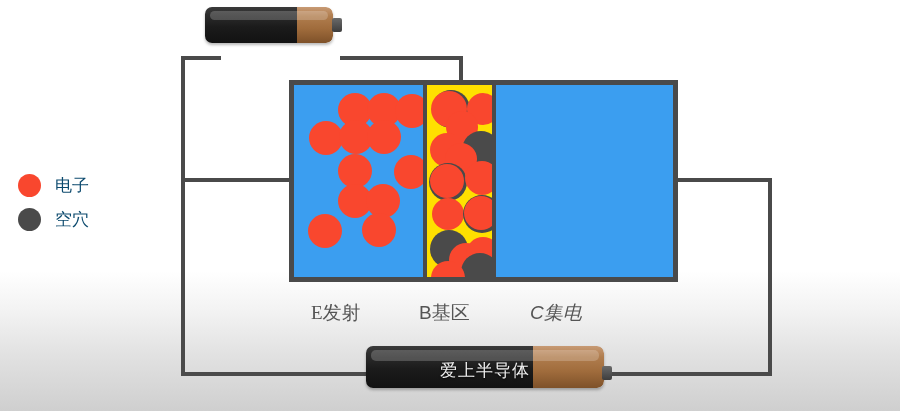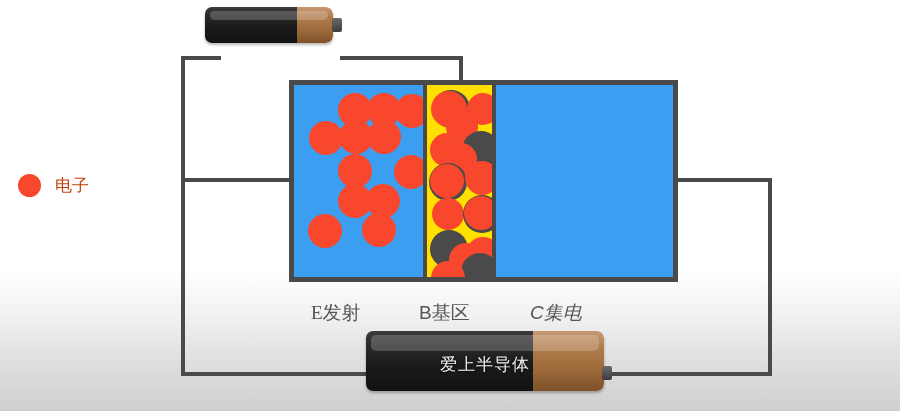--- a/index.html
+++ b/index.html
@@ -47,21 +47,21 @@
 
   
   .reg-label{position:absolute;font-size:19px;color:#555;white-space:nowrap;}
 
   
   #legend{position:absolute;left:18px;top:168px;}
   .leg-row{display:flex;align-items:center;height:34px;}
   .leg-dot{width:23px;height:23px;border-radius:50%;margin-right:14px;flex:0 0 auto;}
   .leg-dot.e{background:#f9472e;}
   .leg-dot.h{background:#4a4a4a;}
-  .leg-txt{font-size:17px;color:#c2410c;}
+  .leg-txt{font-size:17px;color:#0c4a6e;}
 </style>
 </head>
 <body>
 
 <div id="stage">
 
   <div class="wire v" style="left:181px;top:56px;height:320px;"></div>
   <div class="wire h" style="left:181px;top:56px;width:40px;"></div>
   <div class="wire h" style="left:340px;top:56px;width:122px;"></div>
   <div class="wire v" style="left:459px;top:56px;height:28px;"></div>
@@ -72,21 +72,21 @@
   <div class="wire h" style="left:600px;top:372px;width:172px;"></div>
 
   <div class="battery" style="left:205px;top:7px;width:128px;height:36px;">
     <div class="bat-body" style="width:72%;"></div>
     <div class="bat-cap" style="width:28%;"></div>
     <div class="bat-gloss"></div>
     <div class="bat-label"></div>
   </div>
   <div class="bat-nub" style="left:332px;top:18px;"></div>
 
-  <div class="battery" style="left:366px;top:331px;width:238px;height:60px;">
+  <div class="battery" style="left:366px;top:346px;width:238px;height:42px;">
     <div class="bat-body" style="width:70%;"></div>
     <div class="bat-cap" style="width:30%;"></div>
     <div class="bat-gloss"></div>
     <div class="bat-label">爱上半导体</div>
   </div>
   <div class="bat-nub" style="left:602px;top:366px;"></div>
 
   <div id="transistor">
     <div class="region emitter" id="reg-emitter">
         <div class="carrier e" style="left: 44px; top: 8px; width: 34px; height: 34px;"></div>
@@ -127,15 +127,19 @@
 
   <div class="reg-label" style="left:311px;top:300px;font-family:Liberation Serif, serif;">E发射</div>
   <div class="reg-label" style="left:419px;top:300px;">B基区</div>
   <div class="reg-label" style="left:530px;top:300px;font-style:italic;">C集电</div>
 
   <div id="legend">
     <div class="leg-row">
       <span class="leg-dot e"></span>
       <span class="leg-txt">电子</span>
     </div>
+    <div class="leg-row">
+      <span class="leg-dot h"></span>
+      <span class="leg-txt">空穴</span>
+    </div>
   </div>
 
 </div>
 
 </body></html>

